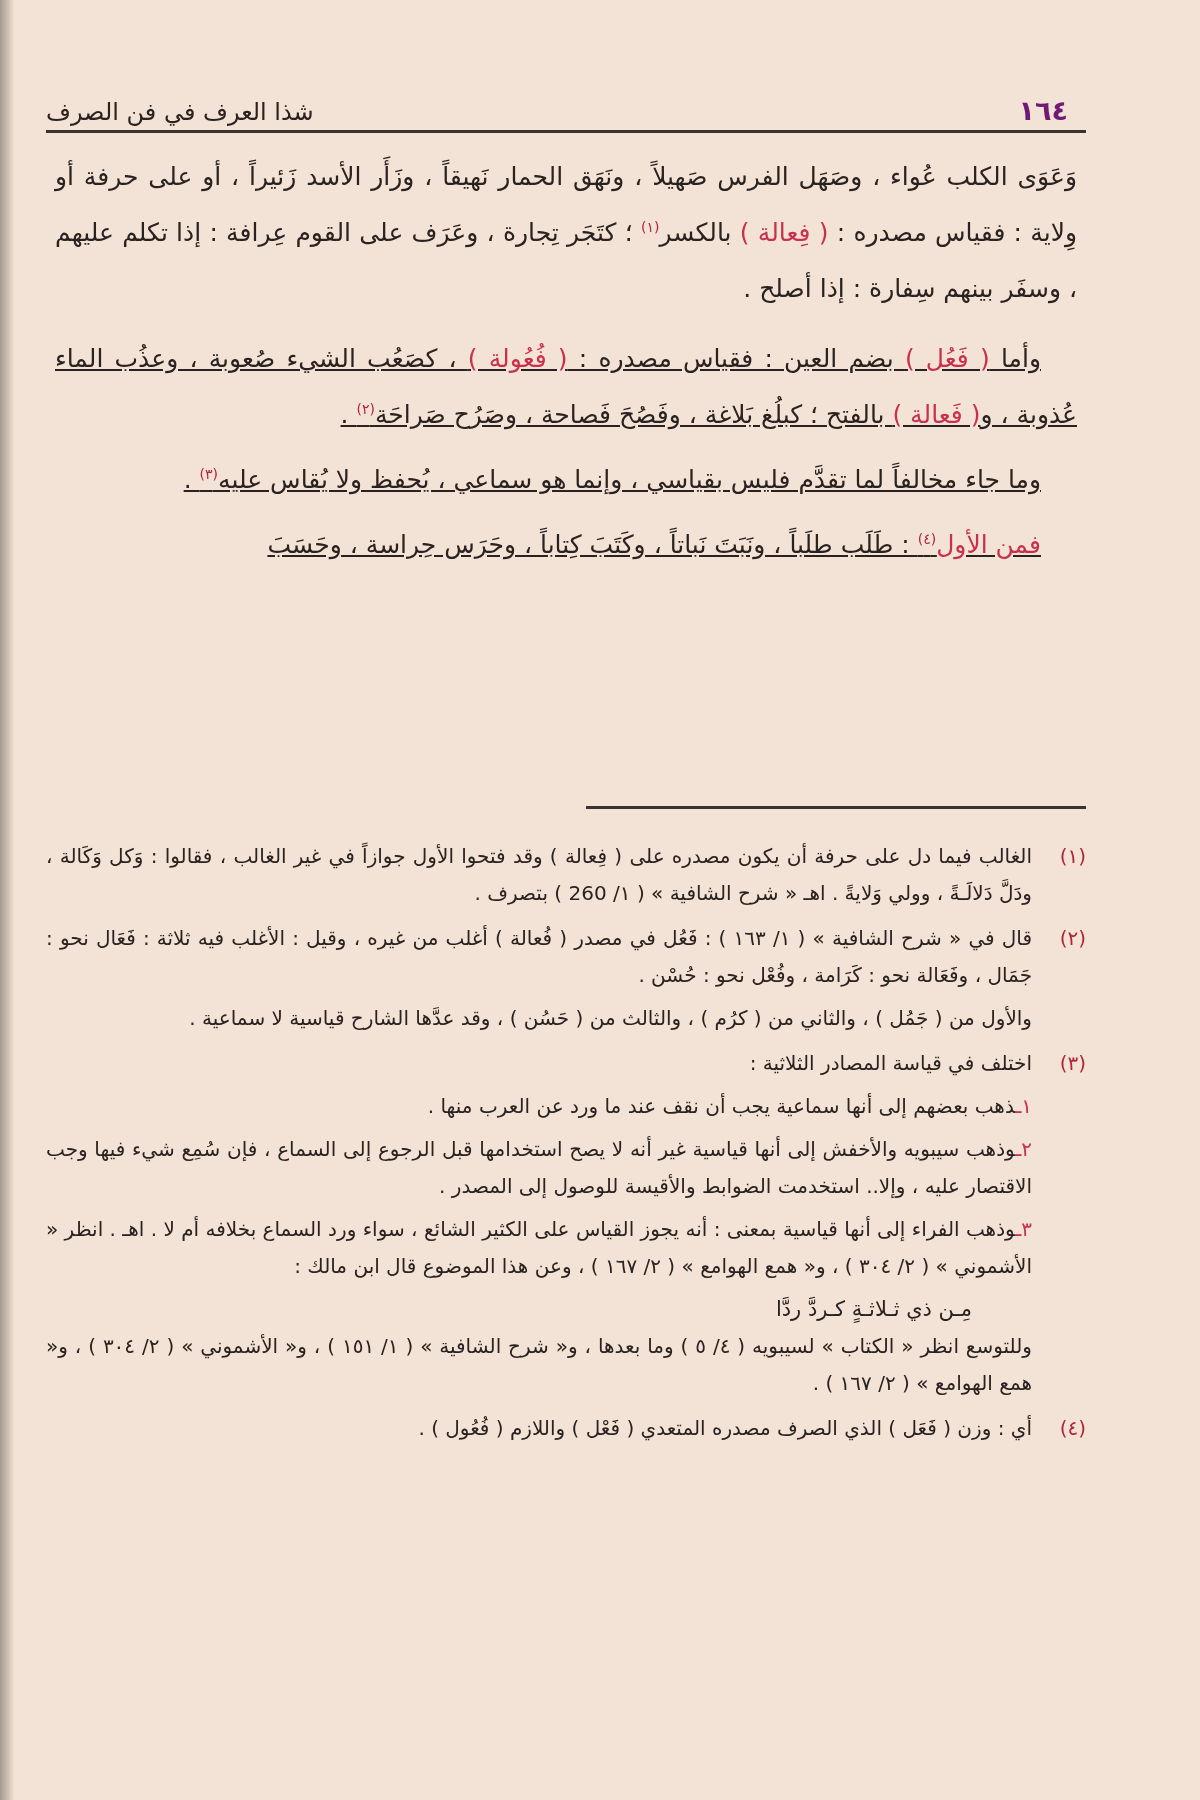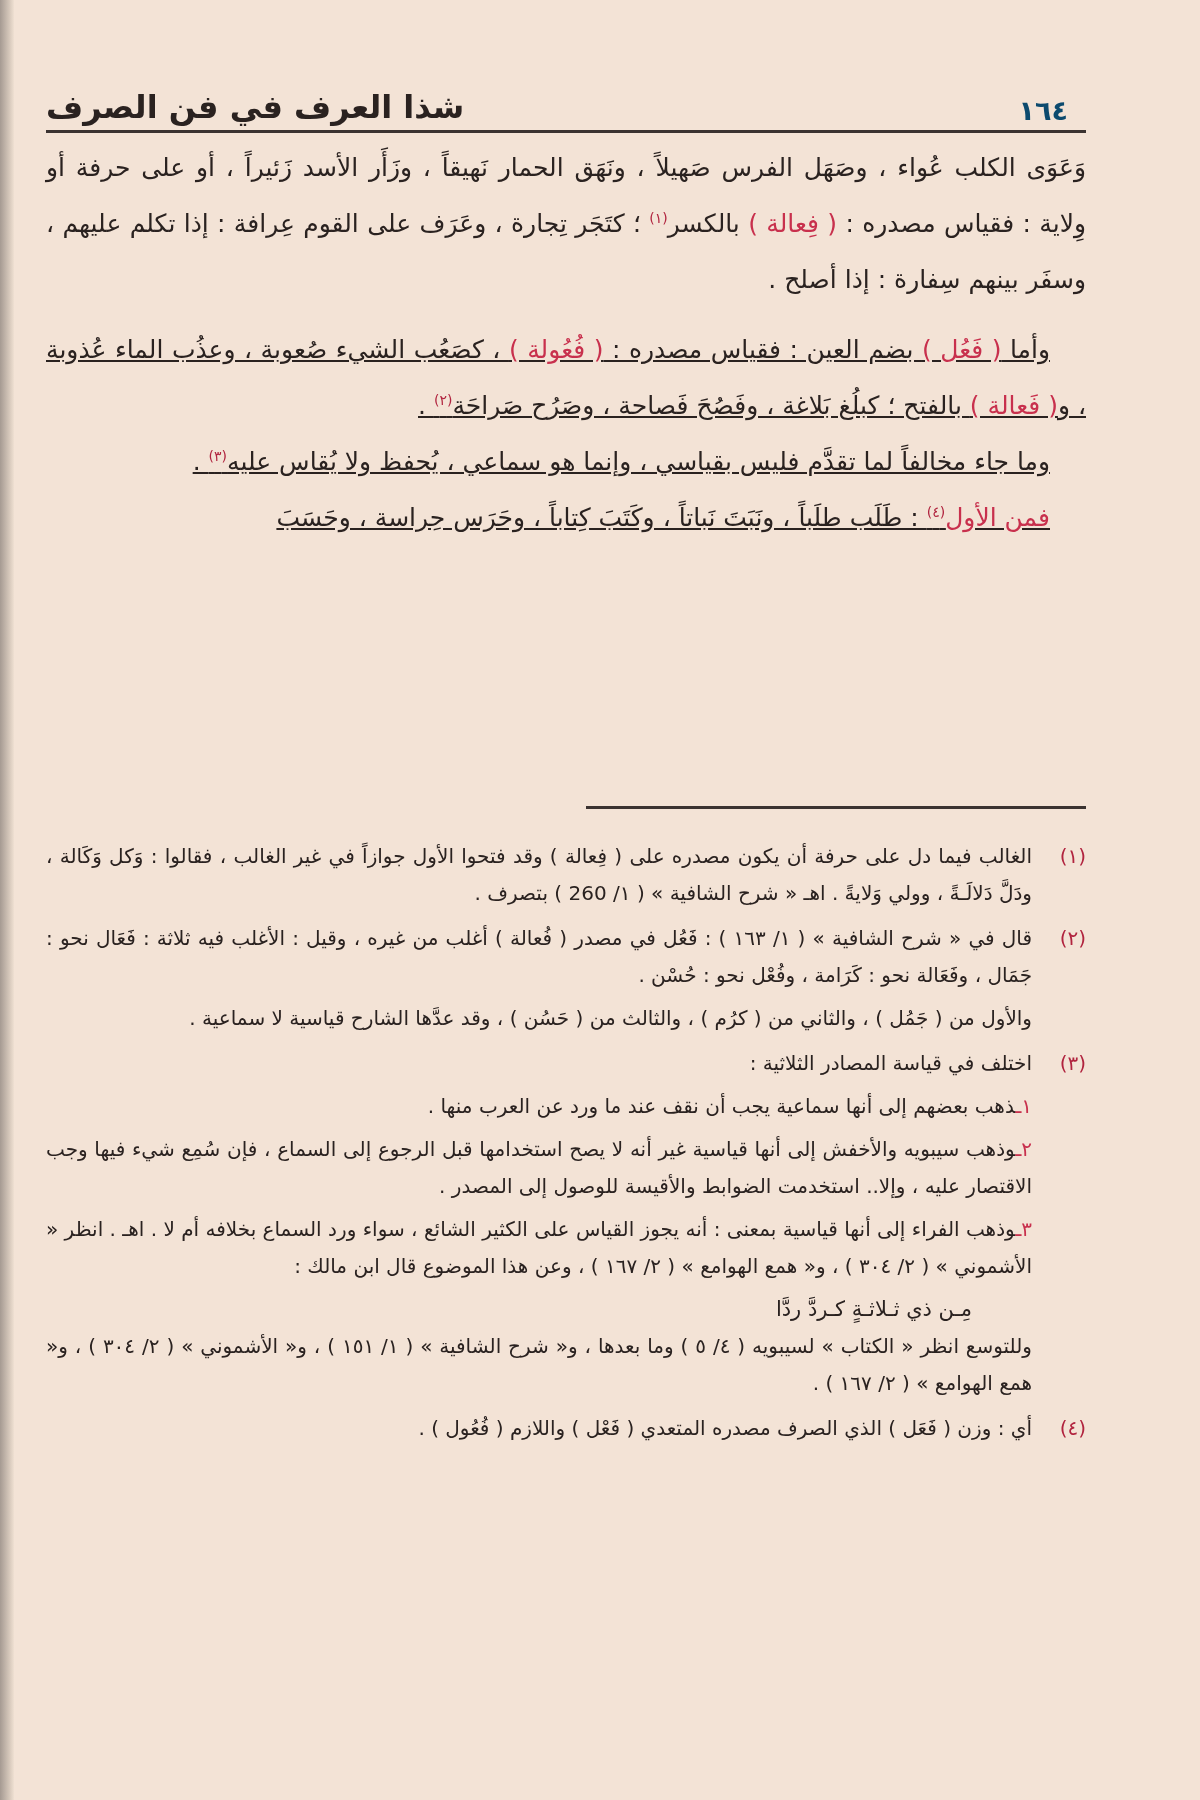--- a/index.html
+++ b/index.html
@@ -16,33 +16,33 @@
   }
   .page {
     position: absolute; left: 46px; top: 0; width: 1040px; height: 1800px;
     direction: rtl;
   }
   .header {
     position: absolute; top: 86px; left: 0; right: 0; height: 40px;
     display: flex; justify-content: space-between; align-items: flex-end;
   }
   .page-number {
-    font-size: 27px; color: #0c4a6e; font-weight: bold; margin-right: 18px;
+    font-size: 27px; color: #701a75; font-weight: bold; margin-right: 18px;
   }
   .running-title {
-    font-size: 32px; font-weight: bold; color: #2a2220;
+    font-size: 24px; font-weight: normal; color: #2a2220;
   }
   .header-rule {
     position: absolute; top: 130px; left: 0; right: 0; height: 3px; background: #3b3331;
   }
   .body-text {
     position: absolute; top: 140px; left: 0; right: 0;
     font-size: 25px; line-height: 56px; text-align: justify;
   }
-  .para { margin: 0; }
+  .para { margin: 9px; }
   .para.indent { text-indent: 36px; text-decoration: underline; }
   .para.gap { margin-top: 14px; }
   .red { color: #c8304d; }
   .sup { font-size: 14px; vertical-align: super; line-height: 0; color: #b1243f; }
   .heading { color: #c8304d; font-weight: bold; margin-top: 22px; }
   .fn-rule {
     position: absolute; top: 806px; right: 0; width: 500px; height: 3px; background: #3b3331;
   }
   .footnotes {
     position: absolute; top: 838px; left: 0; right: 0;

